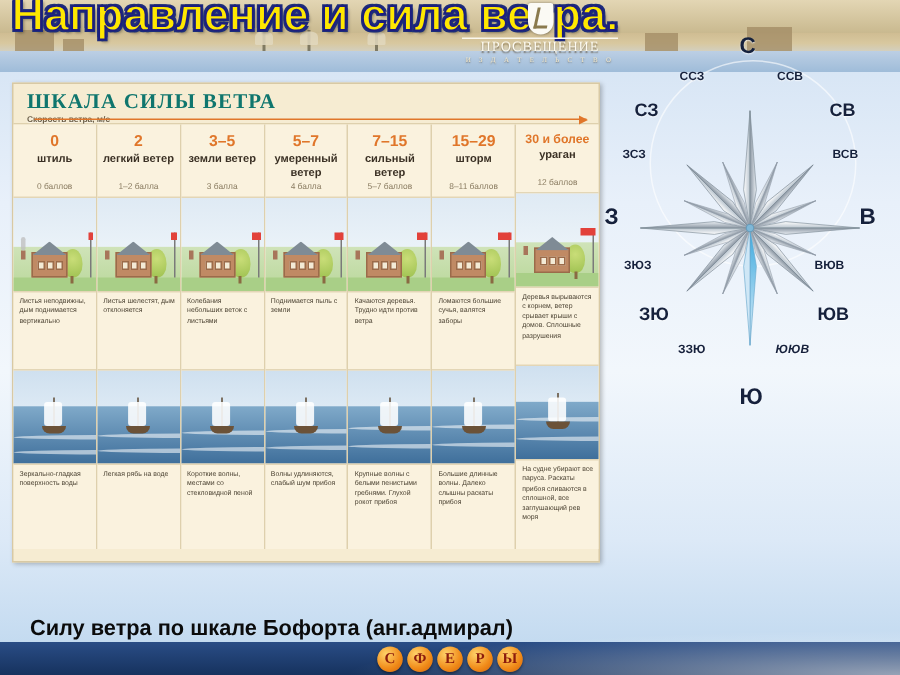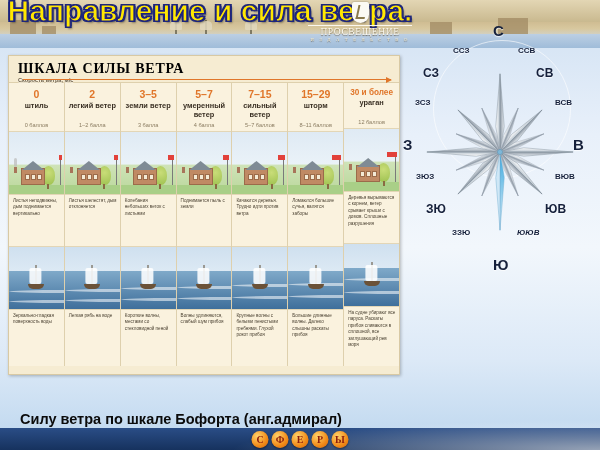--- a/index.html
+++ b/index.html
@@ -34,21 +34,21 @@
     border-left:2px solid #8a7a4d;border-bottom:2px solid #8a7a4d;transform:skewX(-12deg);}
   .publisher .rule{width:104px;height:1px;background:#fbf8ee;margin:2px auto 1px;}
   .publisher .pname{font-size:9.5px;letter-spacing:.6px;font-family:"Liberation Serif",serif;
     text-shadow:0 1px 1px rgba(60,40,10,.6);}
   .publisher .psub{font-size:4.6px;letter-spacing:2.2px;font-family:"Liberation Serif",serif;
     color:#f6eccf;text-shadow:0 1px 1px rgba(60,40,10,.6);}
 
   
   .scale{position:absolute;left:8px;top:55px;width:390px;height:318px;
     background:#f6ecd2;border:1px solid #d8c9a4;box-shadow:1px 1px 3px rgba(0,0,0,.25);}
-  .scale-title{font-family:"Liberation Serif",serif;font-size:14px;font-weight:bold;color:#000000;
+  .scale-title{font-family:"Liberation Serif",serif;font-size:14px;font-weight:bold;color:#0f766e;
     letter-spacing:.8px;padding:5px 0 2px 9px;}
   .speedrow{display:flex;align-items:center;padding:0 8px 2px 9px;}
   .speedrow .lbl{font-size:5.6px;color:#6d6049;white-space:nowrap;}
   .speedrow .arrow{flex:1;height:1px;background:#e0762a;margin-left:5px;position:relative;}
   .speedrow .arrow:after{content:"";position:absolute;right:-1px;top:-2.5px;border-left:6px solid #e0762a;
     border-top:3px solid transparent;border-bottom:3px solid transparent;}
 
   .cols{display:flex;height:283px;border-top:1px solid #ded0ad;}
   .col{flex:1;border-right:1px solid #ded0ad;display:flex;flex-direction:column;background:#faf2de;}
   .col:last-child{border-right:none;}
@@ -417,24 +417,24 @@
               <polygon points="0,0 -3.5,-20 0,-56" fill="url(#gL)" stroke="#8d98a4" stroke-width="0.4"></polygon>
               <polygon points="0,0 3.5,-20 0,-56" fill="url(#gD)" stroke="#8d98a4" stroke-width="0.4"></polygon>
             </g>
         </g>
         <circle r="3" fill="#7fb8d8" stroke="#5b93b4" stroke-width="0.6"></circle>
       </g>
     </svg>
 
     <div class="lbl major" style="left:88px;top:4px;">С</div>
     <div class="lbl minor" style="left:113px;top:28px;">ССВ</div>
-    <div class="lbl mid" style="left:131px;top:48px;">СВ</div>
+    <div class="lbl mid" style="left:148px;top:48px;">СВ</div>
     <div class="lbl minor" style="left:150px;top:80px;">ВСВ</div>
     <div class="lbl major" style="left:168px;top:118px;">В</div>
-    <div class="lbl minor" style="left:150px;top:154px;">ВЮВ</div>
+    <div class="lbl minor" style="left:138px;top:154px;">ВЮВ</div>
     <div class="lbl mid" style="left:140px;top:184px;">ЮВ</div>
     <div class="lbl minor" style="left:112px;top:210px;font-style:italic;">ЮЮВ</div>
     <div class="lbl major" style="left:88px;top:238px;">Ю</div>
     <div class="lbl minor" style="left:47px;top:210px;">ЗЗЮ</div>
     <div class="lbl mid" style="left:21px;top:184px;">ЗЮ</div>
     <div class="lbl minor" style="left:11px;top:154px;">ЗЮЗ</div>
     <div class="lbl major" style="left:-2px;top:118px;">З</div>
     <div class="lbl minor" style="left:10px;top:80px;">ЗСЗ</div>
     <div class="lbl mid" style="left:18px;top:48px;">СЗ</div>
     <div class="lbl minor" style="left:48px;top:28px;">ССЗ</div>

